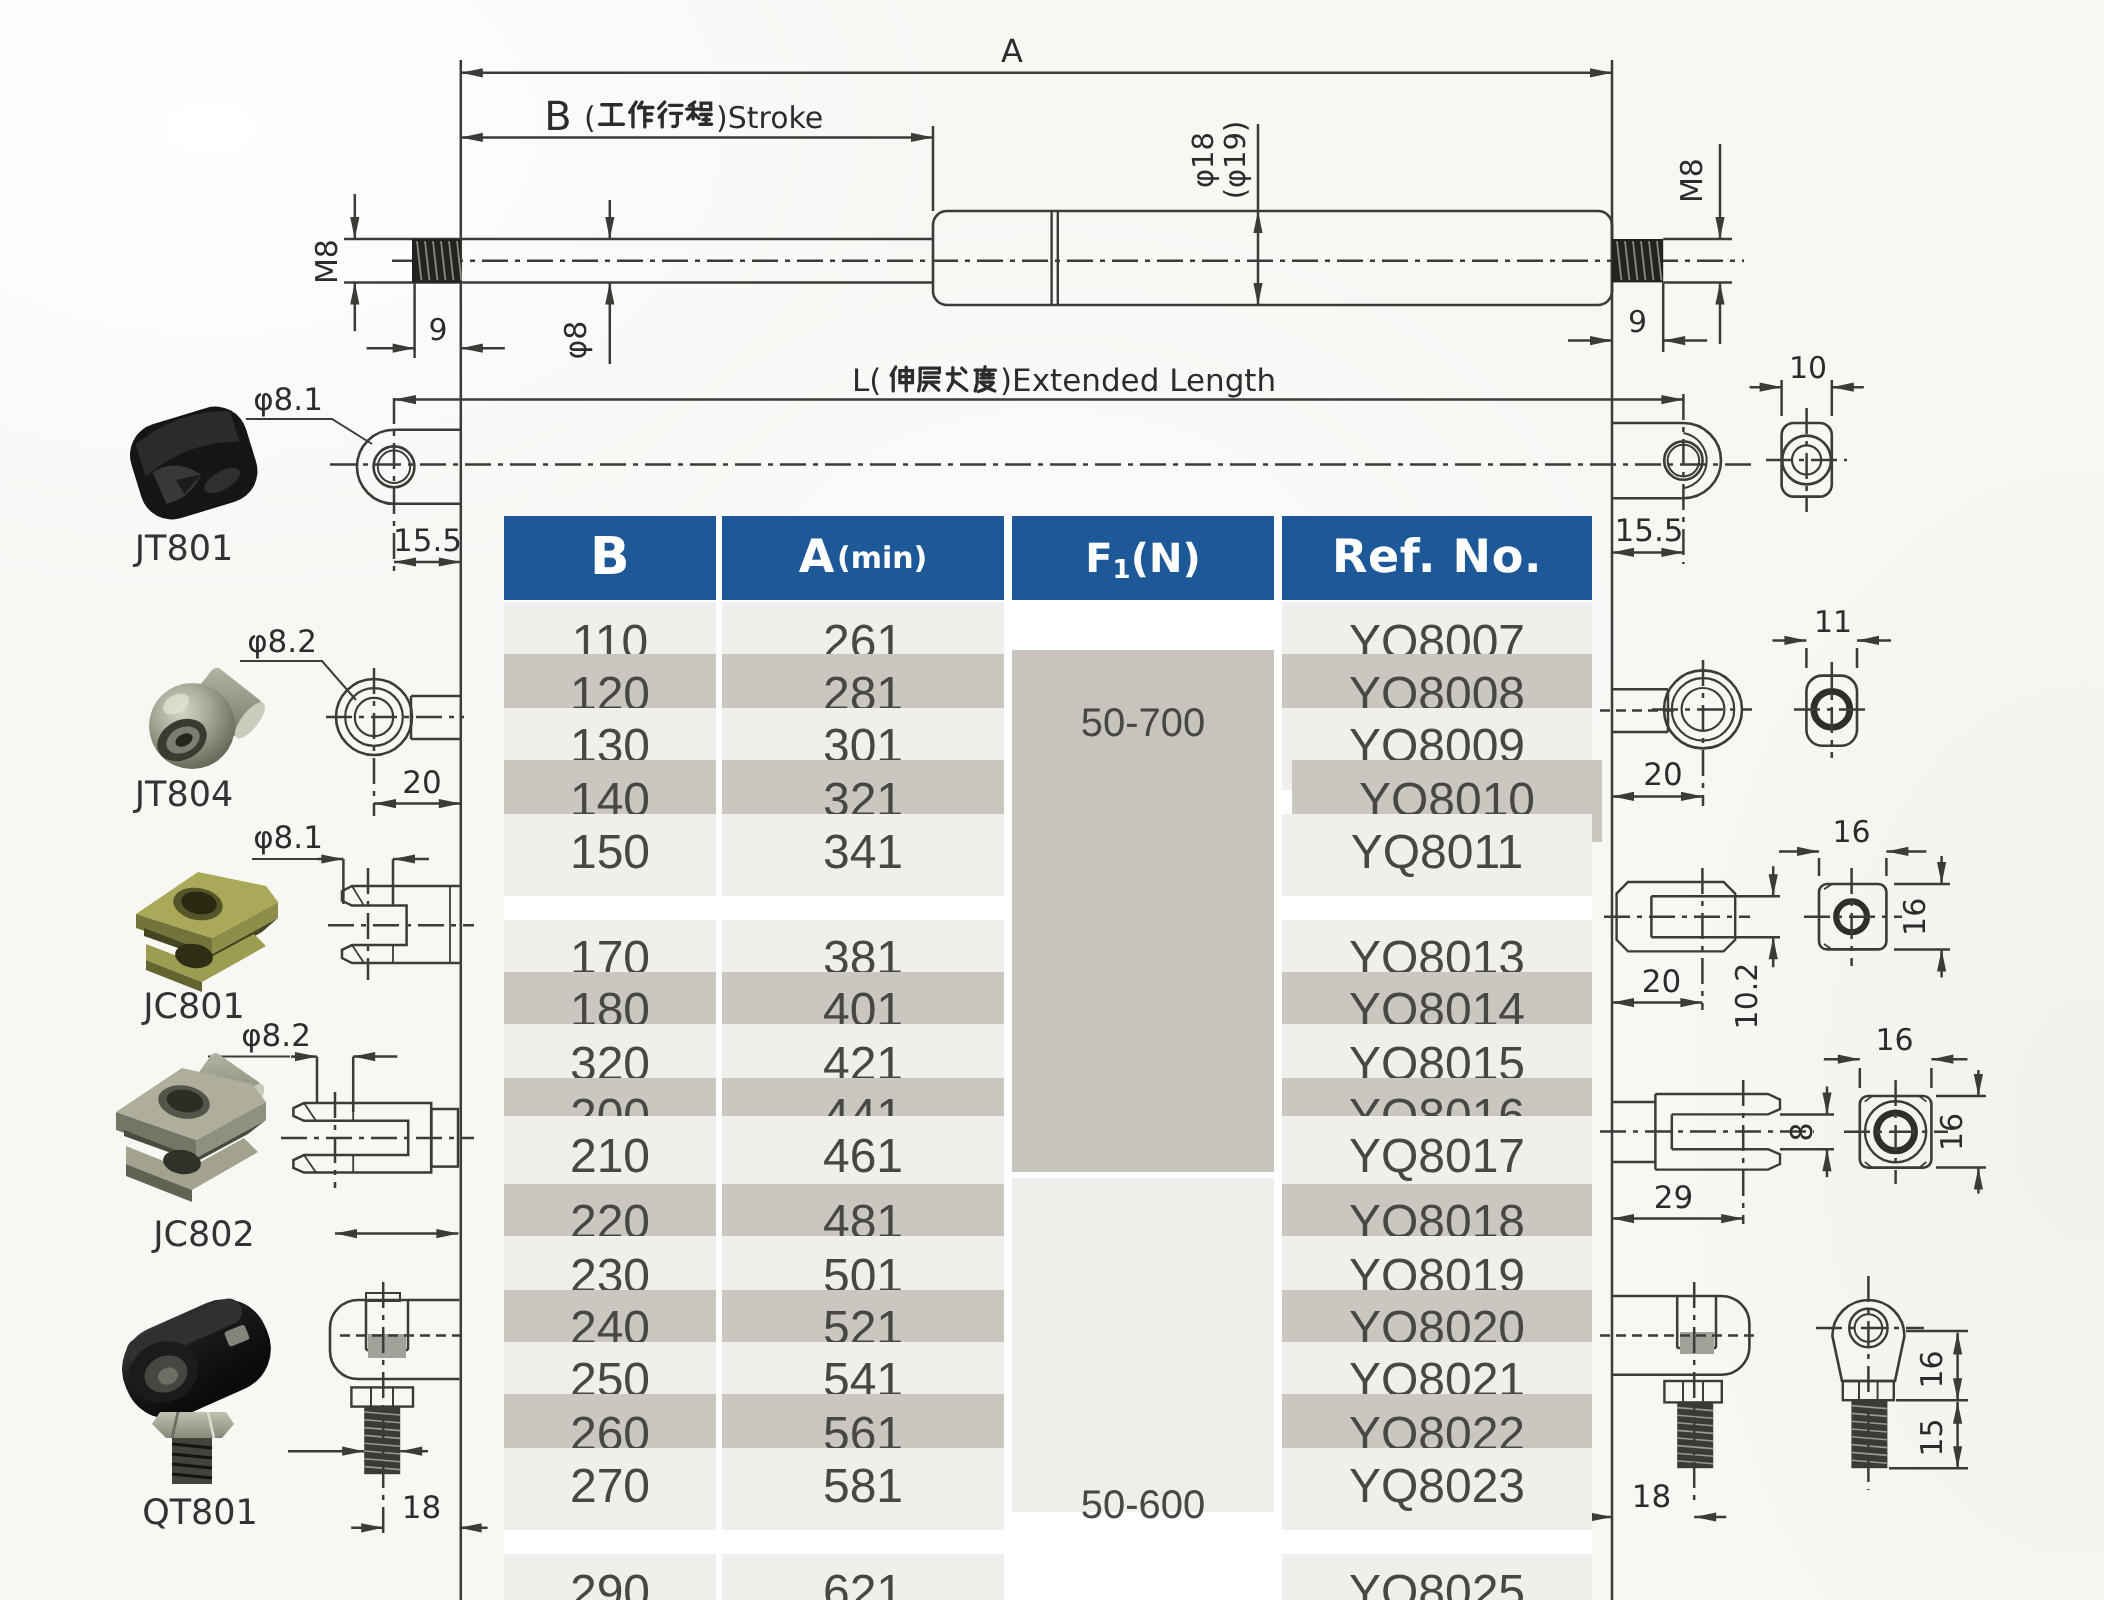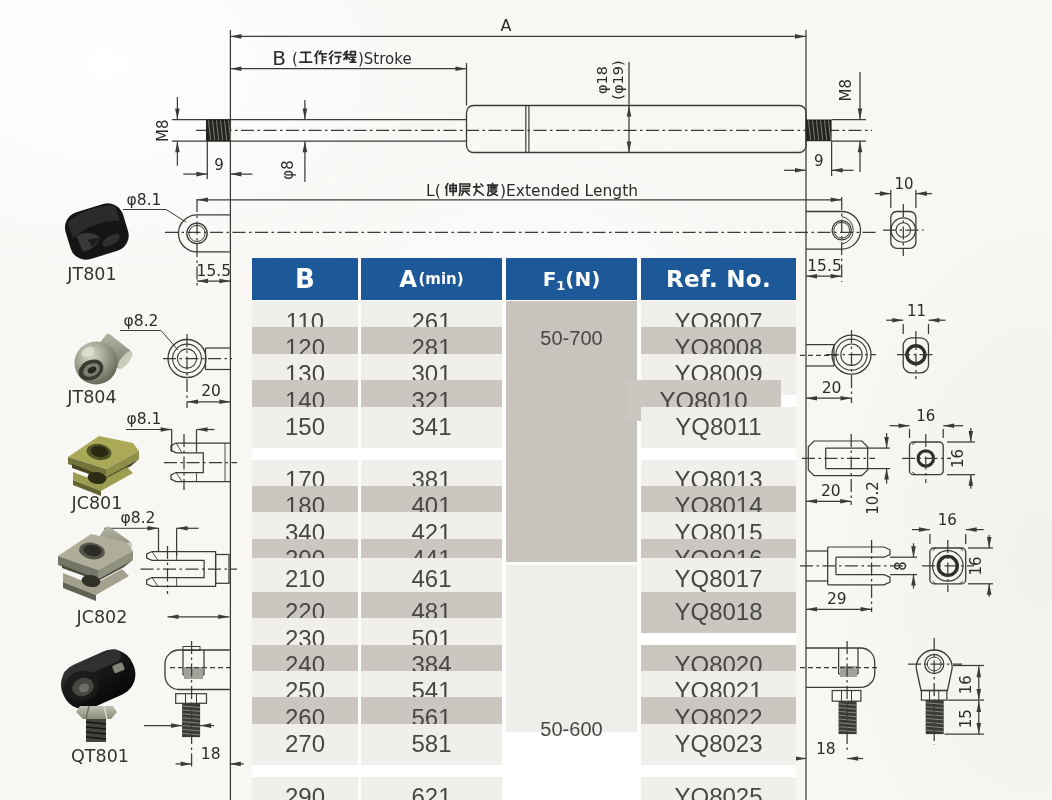--- a/index.html
+++ b/index.html
@@ -19,21 +19,21 @@
 .h1 { font-size:23px; font-weight:bold; letter-spacing:.3px; }
 .h2 { font-size:15px; font-weight:bold; margin-left:1px; }
 .h1f { font-size:20px; font-weight:bold; }
 .hsub { font-size:13px; font-weight:bold; align-self:flex-end; margin-bottom:7px; }
 .th[data-name="table-header-b"] .h1 { font-size:26px; }
 .tr { position:absolute; left:0; width:100%; height:23.5px; }
 .td { position:absolute; top:0; height:41px; display:flex; align-items:center;
   justify-content:center; font-size:24px; color:#474744; font-family:'Liberation Sans','DejaVu Sans',sans-serif; }
 .tr.odd .td { background:#f0efec; }
 .tr.even .td { background:#cbc7c0; }
-.fblk { position:absolute; }
+.fblk { position:absolute;margin-top:24px; }
 .fblk.dark { background:#c8c4bd; }
 .fblk.light { background:#efeeeb; }
 .fval { position:absolute; width:100%; text-align:center; font-size:20px; color:#474744; font-family:'Liberation Sans','DejaVu Sans',sans-serif; }
 </style>
 </head>
 <body>
 
 <div class="page" data-name="catalog-page">
 <svg class="art" width="1052" height="800" viewBox="0 0 1052 800" data-name="technical-drawing" font-family="'DejaVu Sans', sans-serif">
       <g data-name="gas-spring-drawing">
@@ -557,39 +557,39 @@
         <div class="td" data-name="cell-ref" style="left:389px;width:155px">YQ8008</div>
       </div>
       <div class="tr odd" data-name="table-row" style="top:95.8px">
         <div class="td" data-name="cell-b" style="left:0px;width:106px">130</div>
         <div class="td" data-name="cell-a" style="left:109px;width:141px">301</div>
         <div class="td" data-name="cell-ref" style="left:389px;width:155px">YQ8009</div>
       </div>
       <div class="tr even" data-name="table-row" style="top:122.3px">
         <div class="td" data-name="cell-b" style="left:0px;width:106px">140</div>
         <div class="td" data-name="cell-a" style="left:109px;width:141px">321</div>
-        <div class="td" data-name="cell-ref" style="left:374px;width:155px">YQ8010</div>
+        <div class="td" data-name="cell-ref" style="left:394px;width:155px">YQ8010</div>
       </div>
       <div class="tr odd" data-name="table-row" style="top:148.7px">
         <div class="td" data-name="cell-b" style="left:0px;width:106px">150</div>
         <div class="td" data-name="cell-a" style="left:109px;width:141px">341</div>
         <div class="td" data-name="cell-ref" style="left:389px;width:155px">YQ8011</div>
       </div>
       <div class="tr odd" data-name="table-row" style="top:201.5px">
         <div class="td" data-name="cell-b" style="left:0px;width:106px">170</div>
         <div class="td" data-name="cell-a" style="left:109px;width:141px">381</div>
         <div class="td" data-name="cell-ref" style="left:389px;width:155px">YQ8013</div>
       </div>
       <div class="tr even" data-name="table-row" style="top:227.9px">
         <div class="td" data-name="cell-b" style="left:0px;width:106px">180</div>
         <div class="td" data-name="cell-a" style="left:109px;width:141px">401</div>
         <div class="td" data-name="cell-ref" style="left:389px;width:155px">YQ8014</div>
       </div>
       <div class="tr odd" data-name="table-row" style="top:254.4px">
-        <div class="td" data-name="cell-b" style="left:0px;width:106px">340</div>
+        <div class="td" data-name="cell-b" style="left:0px;width:106px">320</div>
         <div class="td" data-name="cell-a" style="left:109px;width:141px">421</div>
         <div class="td" data-name="cell-ref" style="left:389px;width:155px">YQ8015</div>
       </div>
       <div class="tr even" data-name="table-row" style="top:280.8px">
         <div class="td" data-name="cell-b" style="left:0px;width:106px">200</div>
         <div class="td" data-name="cell-a" style="left:109px;width:141px">441</div>
         <div class="td" data-name="cell-ref" style="left:389px;width:155px">YQ8016</div>
       </div>
       <div class="tr odd" data-name="table-row" style="top:300px">
         <div class="td" data-name="cell-b" style="left:0px;width:106px">210</div>
@@ -597,24 +597,25 @@
         <div class="td" data-name="cell-ref" style="left:389px;width:155px">YQ8017</div>
       </div>
       <div class="tr even" data-name="table-row" style="top:333.6px">
         <div class="td" data-name="cell-b" style="left:0px;width:106px">220</div>
         <div class="td" data-name="cell-a" style="left:109px;width:141px">481</div>
         <div class="td" data-name="cell-ref" style="left:389px;width:155px">YQ8018</div>
       </div>
       <div class="tr odd" data-name="table-row" style="top:360.0px">
         <div class="td" data-name="cell-b" style="left:0px;width:106px">230</div>
         <div class="td" data-name="cell-a" style="left:109px;width:141px">501</div>
+        <div class="td" data-name="cell-ref" style="left:389px;width:155px">YQ8019</div>
       </div>
       <div class="tr even" data-name="table-row" style="top:386.5px">
         <div class="td" data-name="cell-b" style="left:0px;width:106px">240</div>
-        <div class="td" data-name="cell-a" style="left:109px;width:141px">384</div>
+        <div class="td" data-name="cell-a" style="left:109px;width:141px">521</div>
         <div class="td" data-name="cell-ref" style="left:389px;width:155px">YQ8020</div>
       </div>
       <div class="tr odd" data-name="table-row" style="top:412.9px">
         <div class="td" data-name="cell-b" style="left:0px;width:106px">250</div>
         <div class="td" data-name="cell-a" style="left:109px;width:141px">541</div>
         <div class="td" data-name="cell-ref" style="left:389px;width:155px">YQ8021</div>
       </div>
       <div class="tr even" data-name="table-row" style="top:439.3px">
         <div class="td" data-name="cell-b" style="left:0px;width:106px">260</div>
         <div class="td" data-name="cell-a" style="left:109px;width:141px">561</div>

